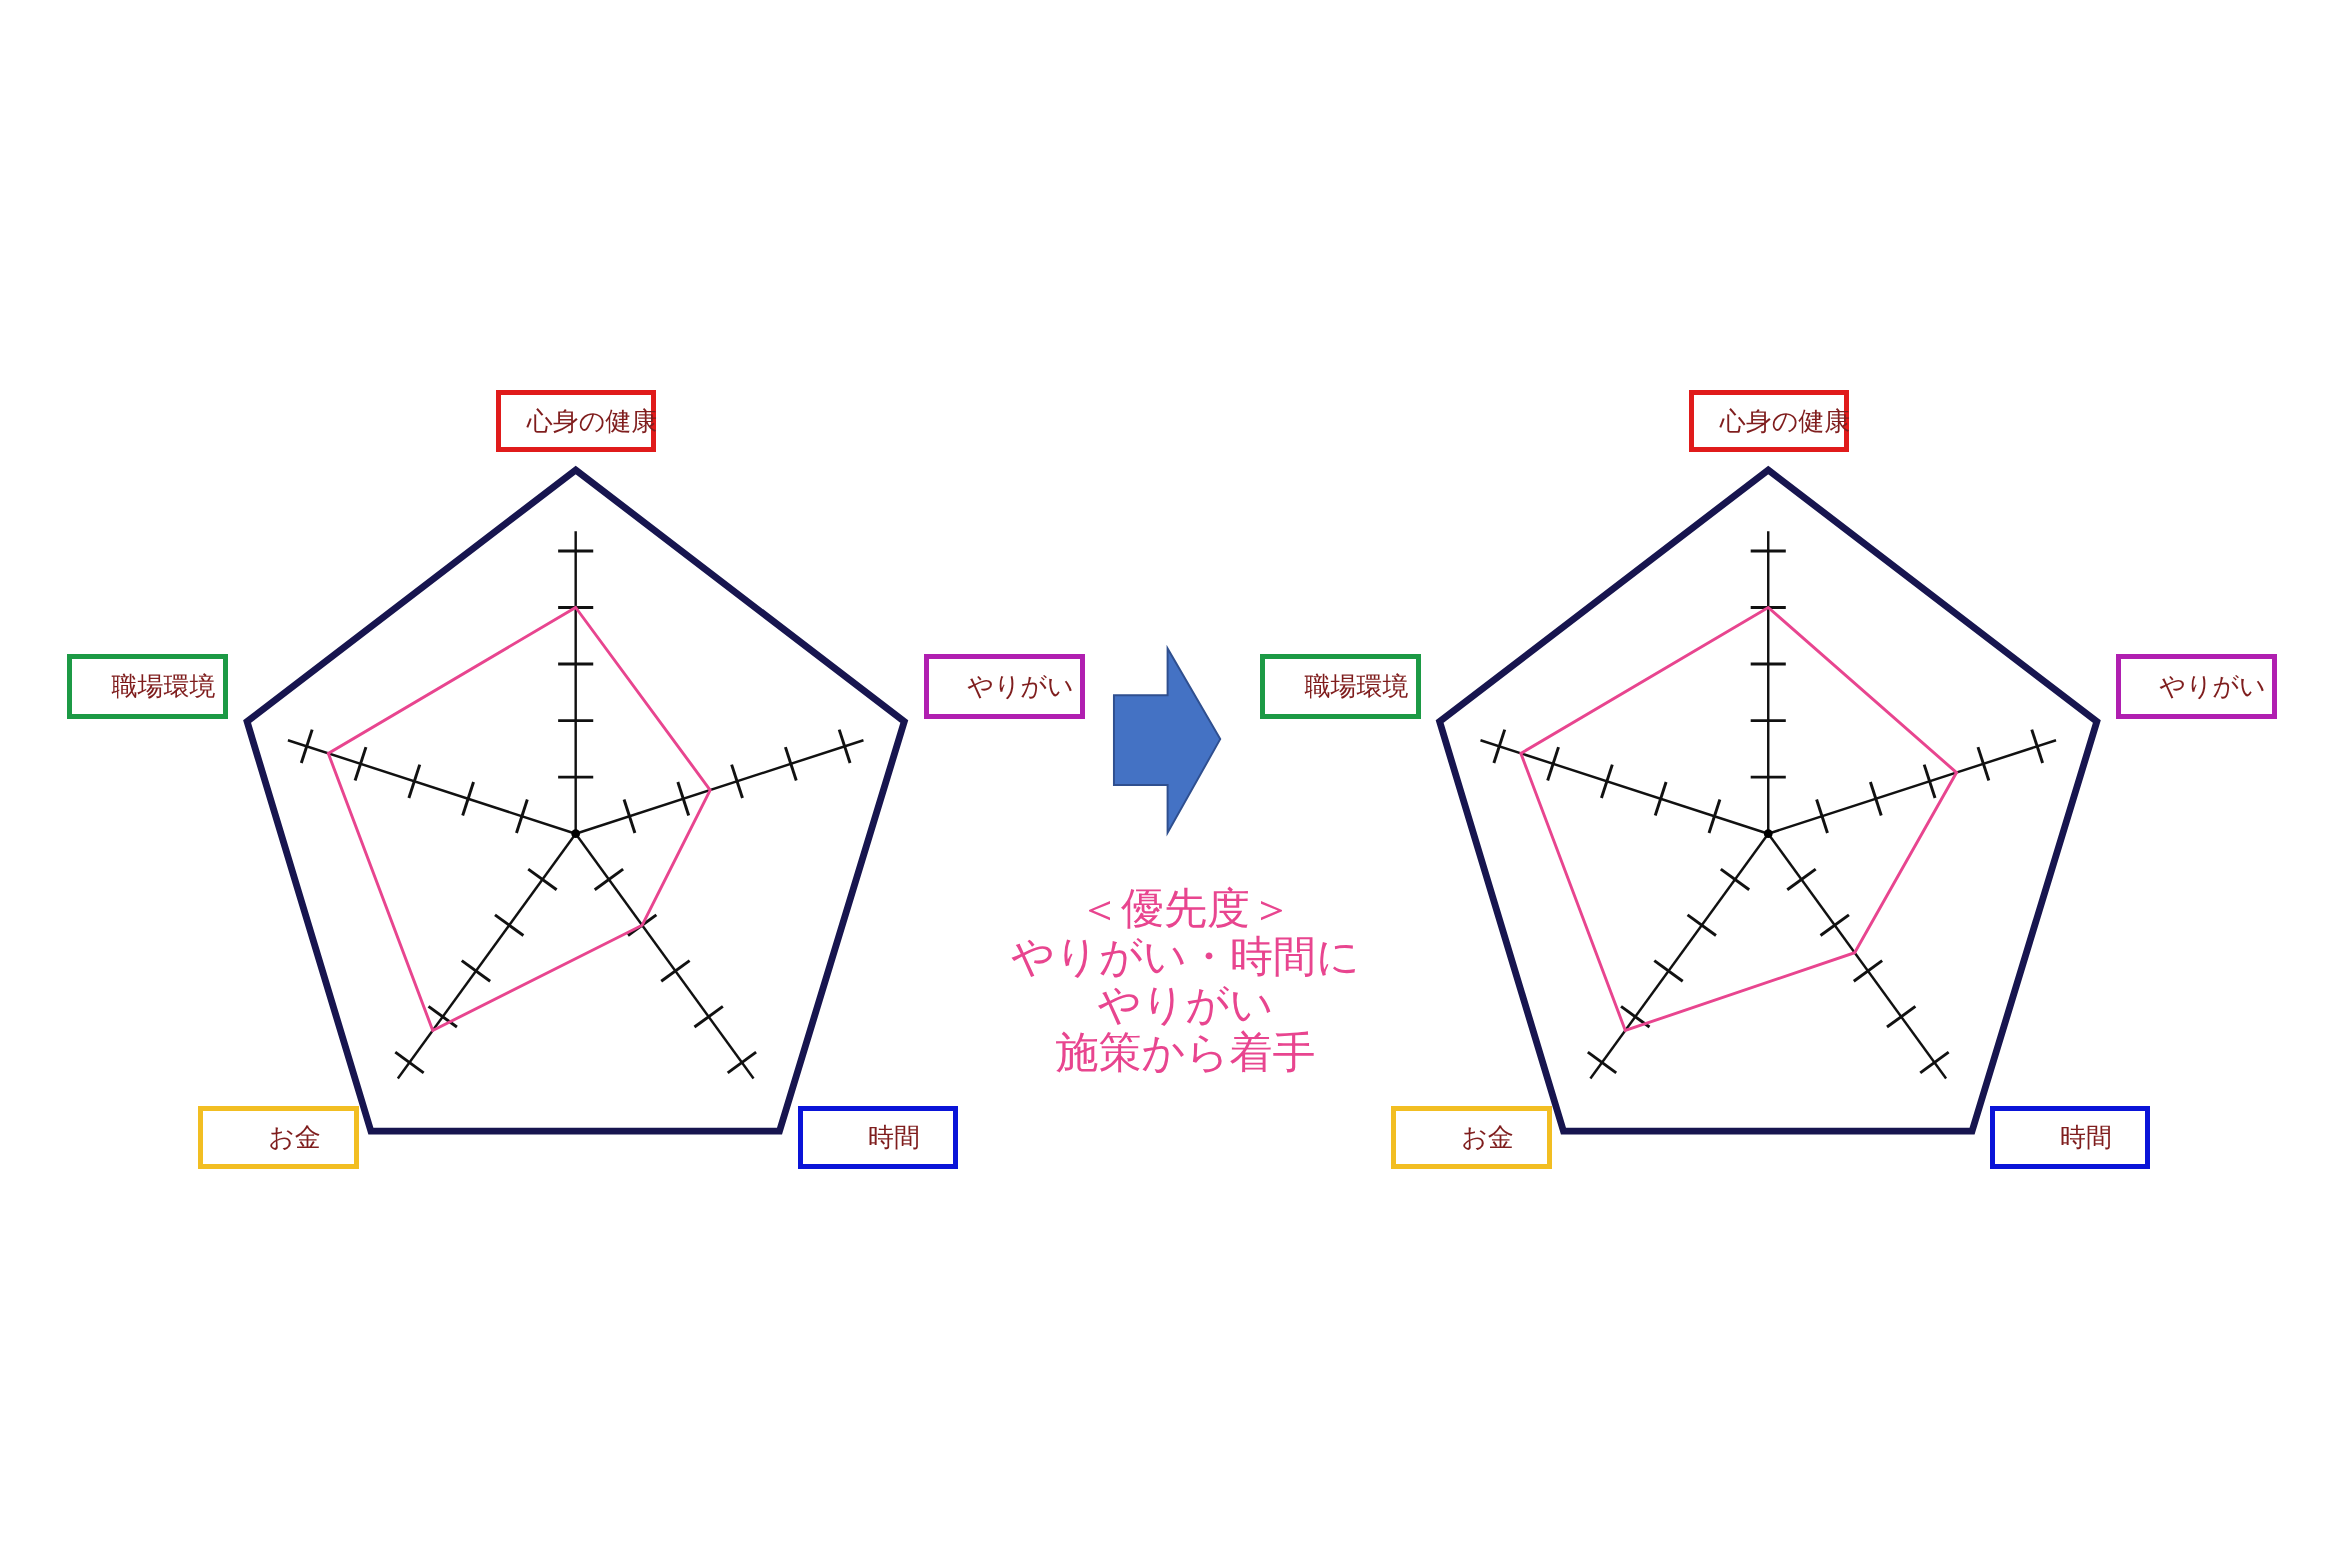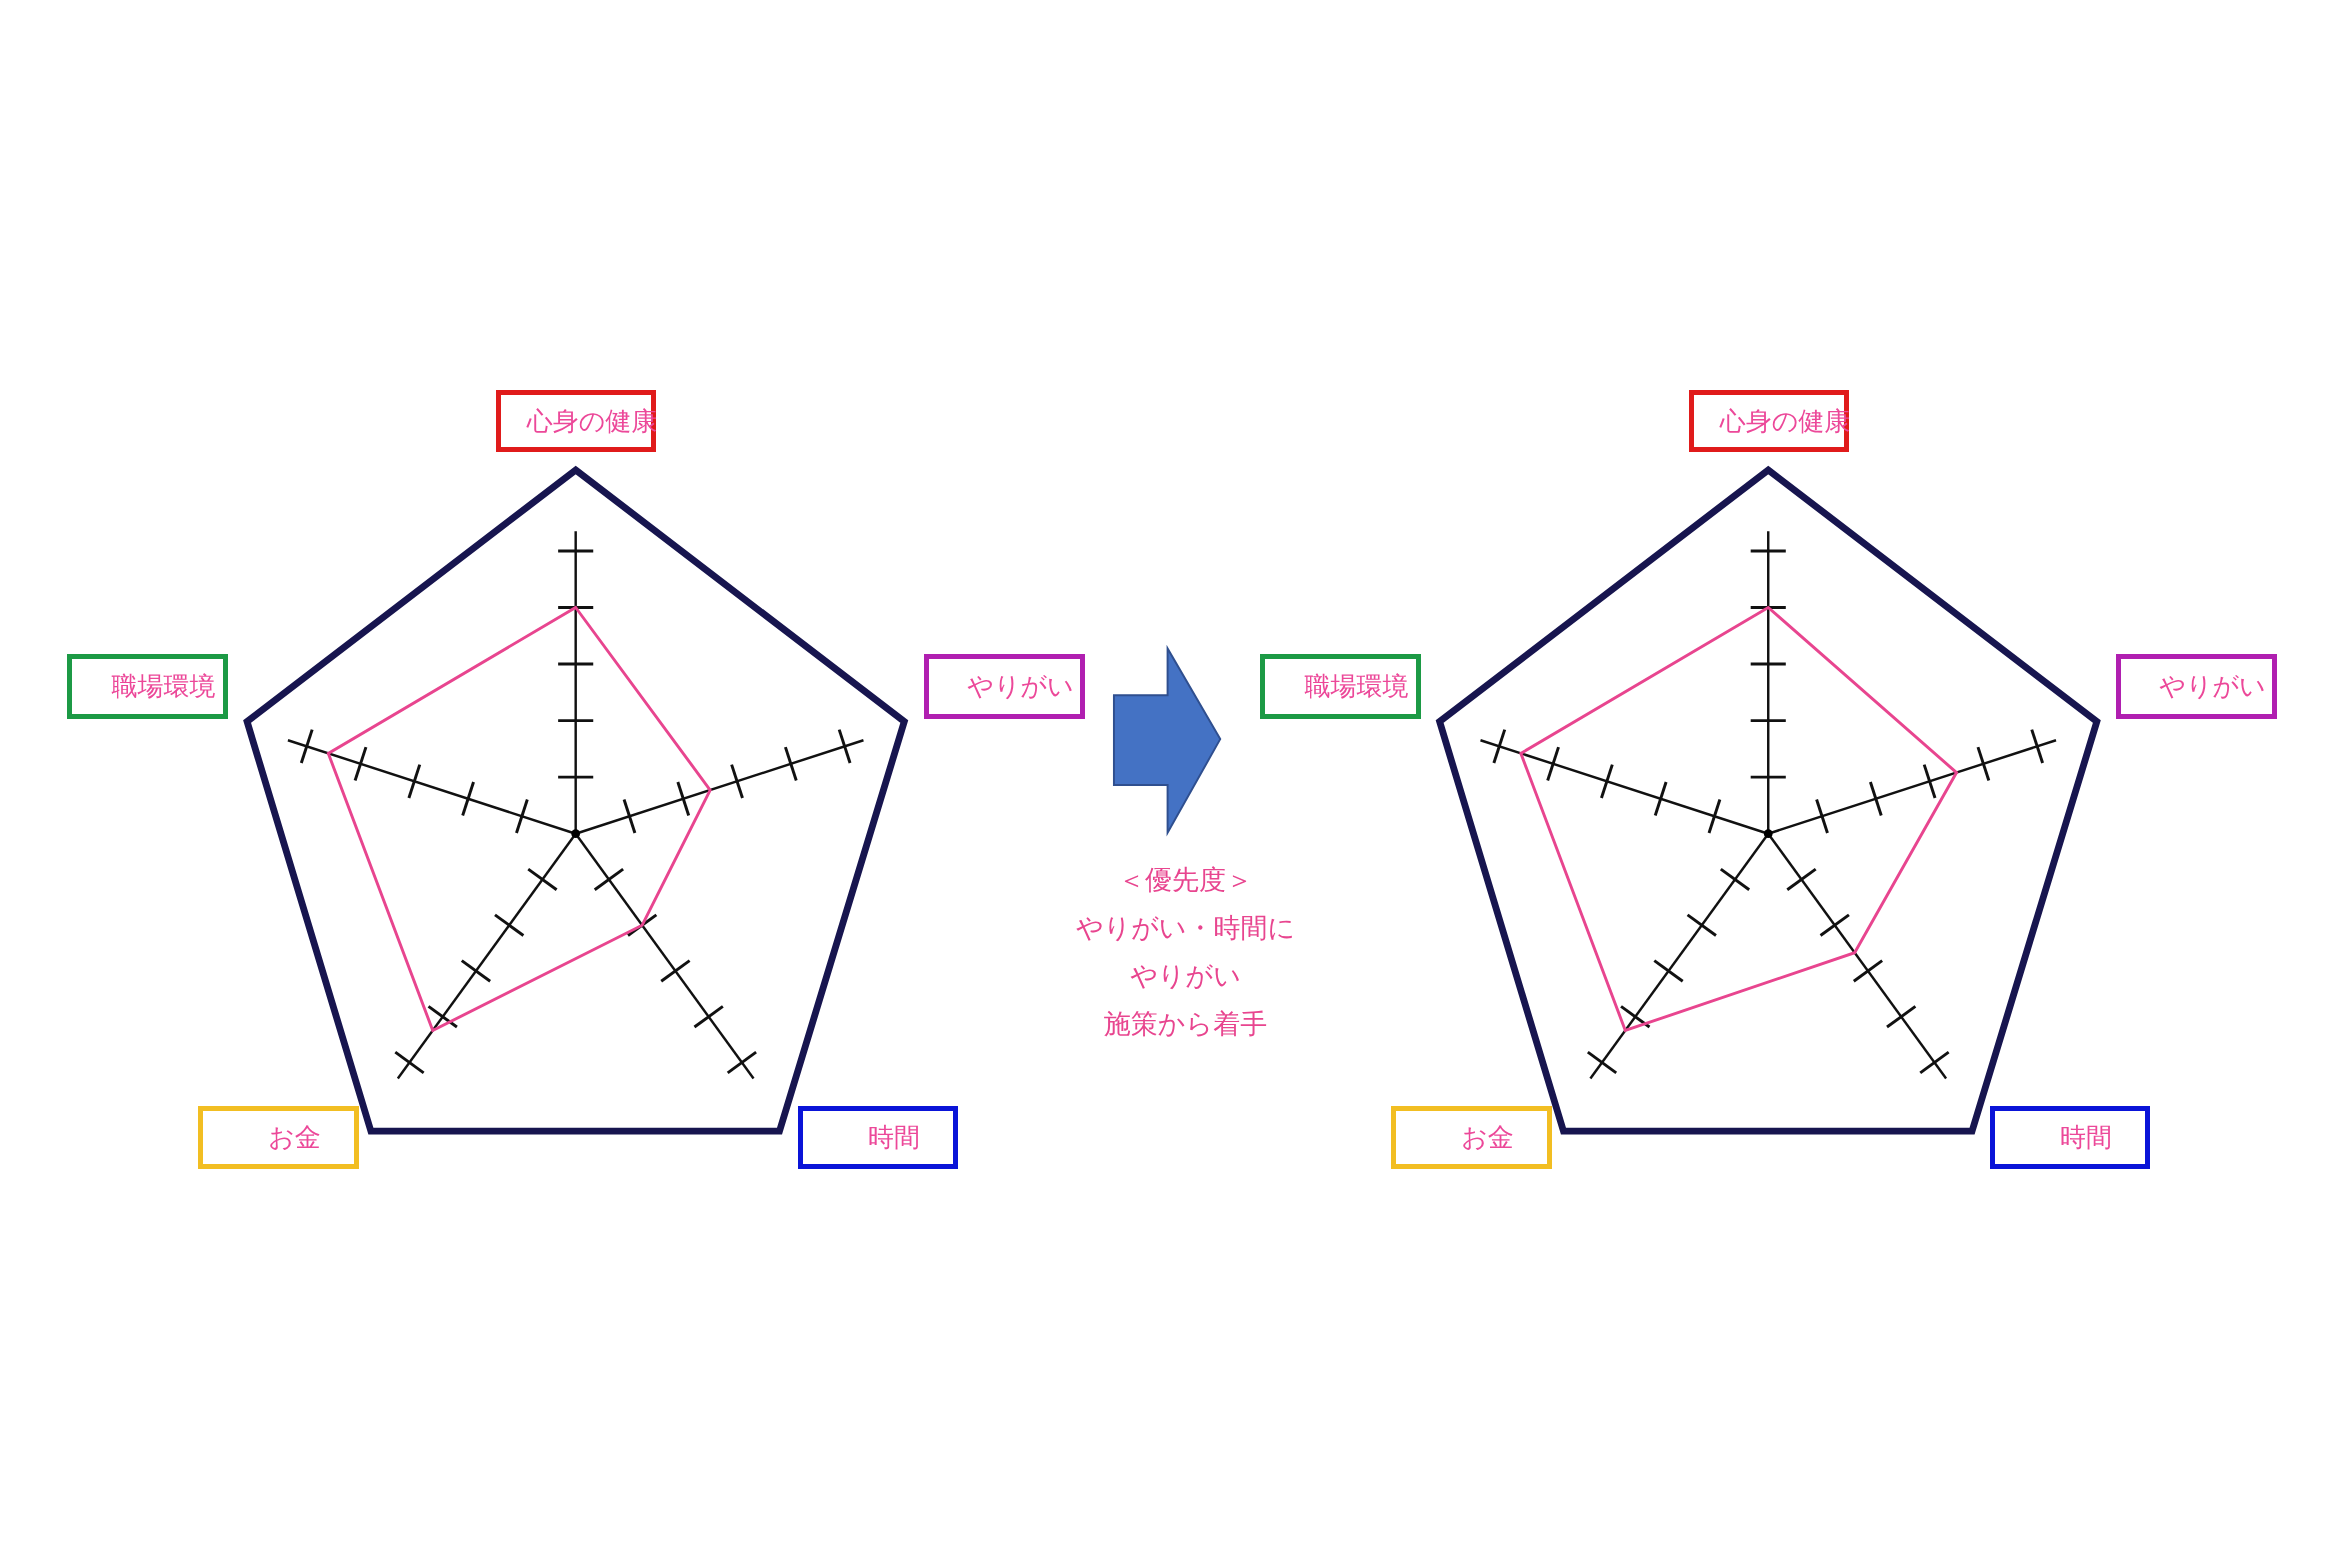--- a/index.html
+++ b/index.html
@@ -1,23 +1,23 @@
 <!DOCTYPE html>
 <html><head>
 <meta charset="utf-8">
 <style>
   html, body { margin: 0; padding: 0; background: #ffffff; }
   body { width: 2341px; height: 1567px; position: relative; overflow: hidden;
          font-family: "DejaVu Sans", "Liberation Sans", sans-serif; }
   #stage { position: absolute; left: 0; top: 0; width: 2341px; height: 1567px; }
   .label-box { position: absolute; box-sizing: border-box; border: 5.9px solid #000;
                background: #fff; display: flex; align-items: center; justify-content: center;
-               font-size: 26px; color: #ec4899; white-space: nowrap; padding-left: 32px; }
-  .caption { position: absolute; left: 1005px; top: 856px; width: 361px; text-align: center;
-             color: #e8458f; font-size: 27px; line-height: 48px; }
+               font-size: 26px; color: #7f1d1d; white-space: nowrap; padding-left: 32px; }
+  .caption { position: absolute; left: 1005px; top: 884px; width: 361px; text-align: center;
+             color: #e8458f; font-size: 43px; line-height: 48px; }
   .caption div { white-space: nowrap; }
 </style>
 </head>
 <body>
 
 <div id="stage">
   <svg id="chart-svg" width="2341" height="1567" viewBox="0 0 2400 1607" style="position:absolute;left:0;top:0;">
     <g id="chart-left">
         <polygon points="590,482 927,740 799,1160 380,1160 253,740" fill="none" stroke="#17154f" stroke-width="7" stroke-linejoin="miter"></polygon>
         <line x1="590" y1="855" x2="590" y2="544.7" stroke="#111111" stroke-width="2.5"></line>

